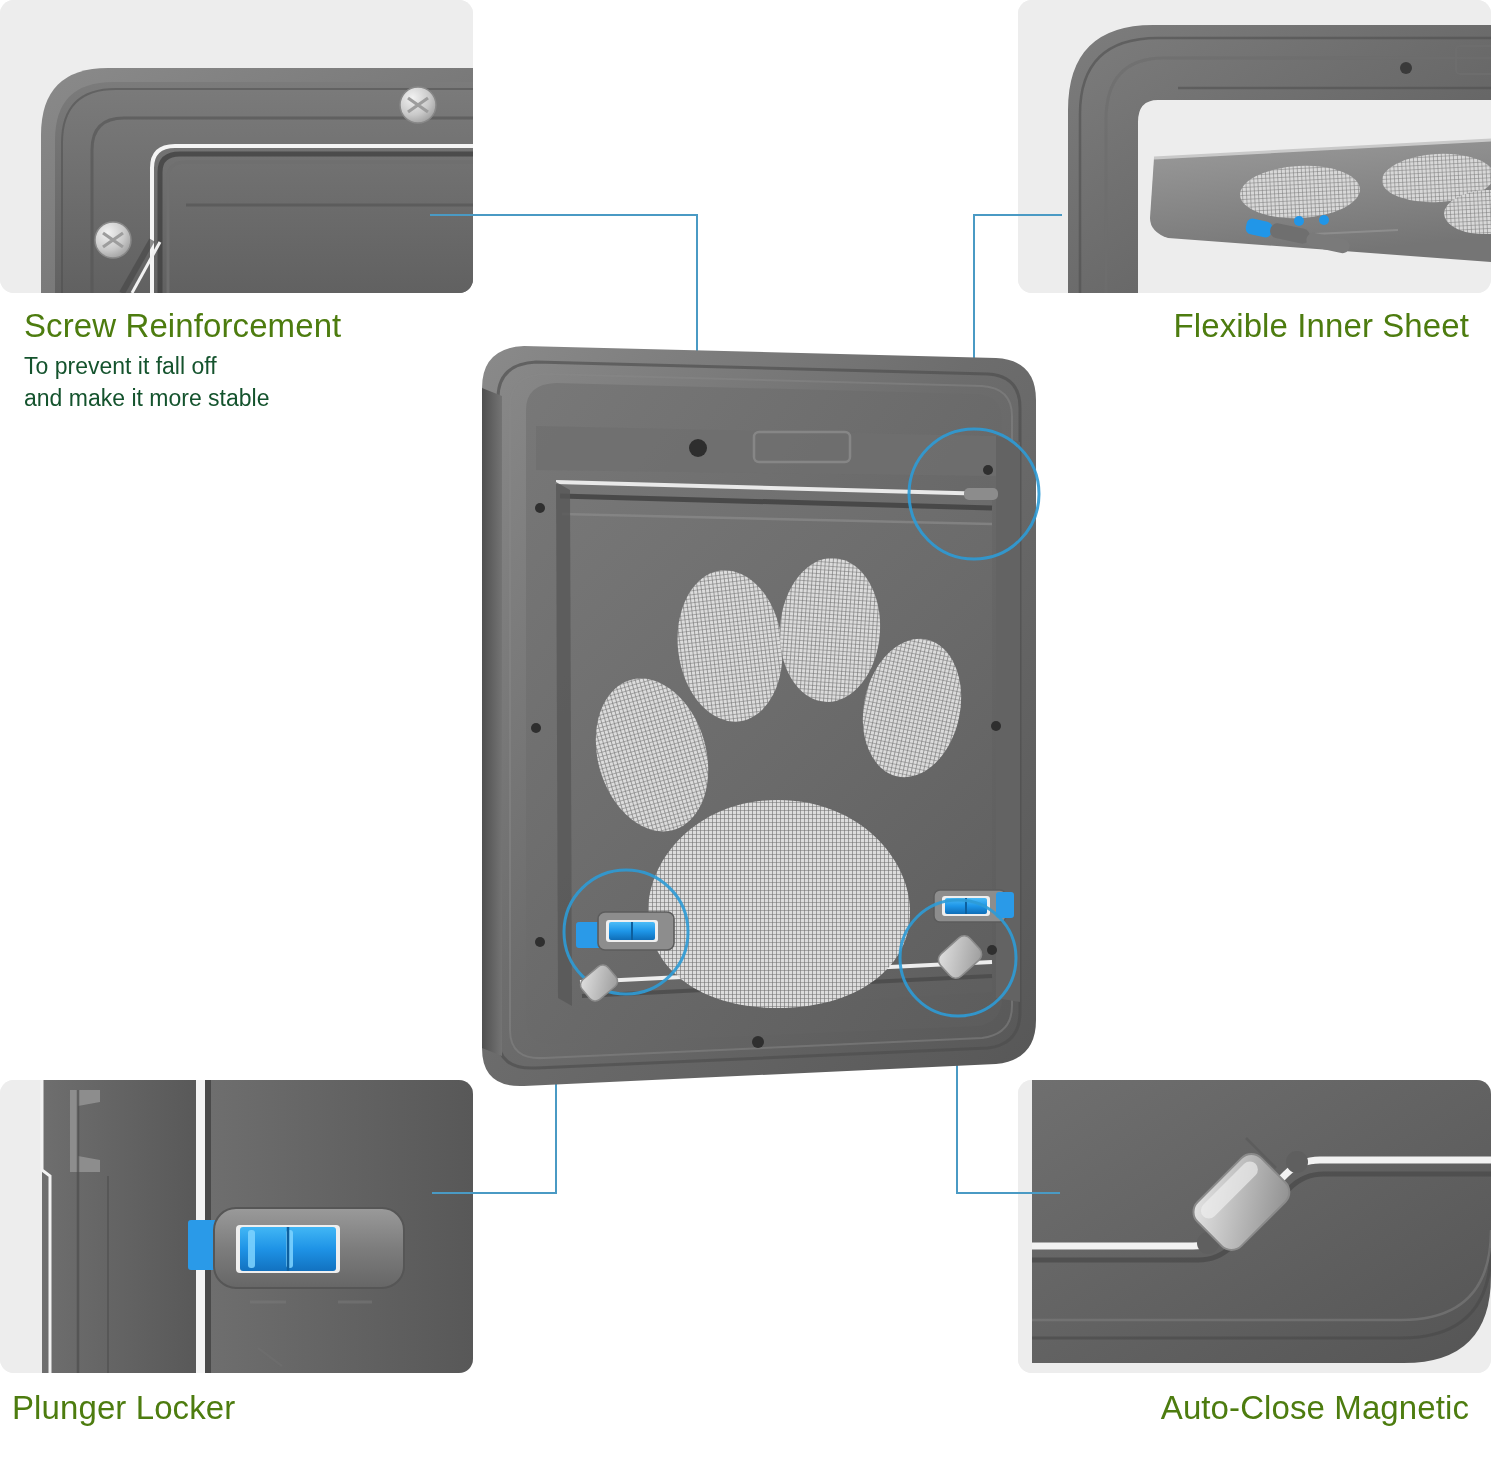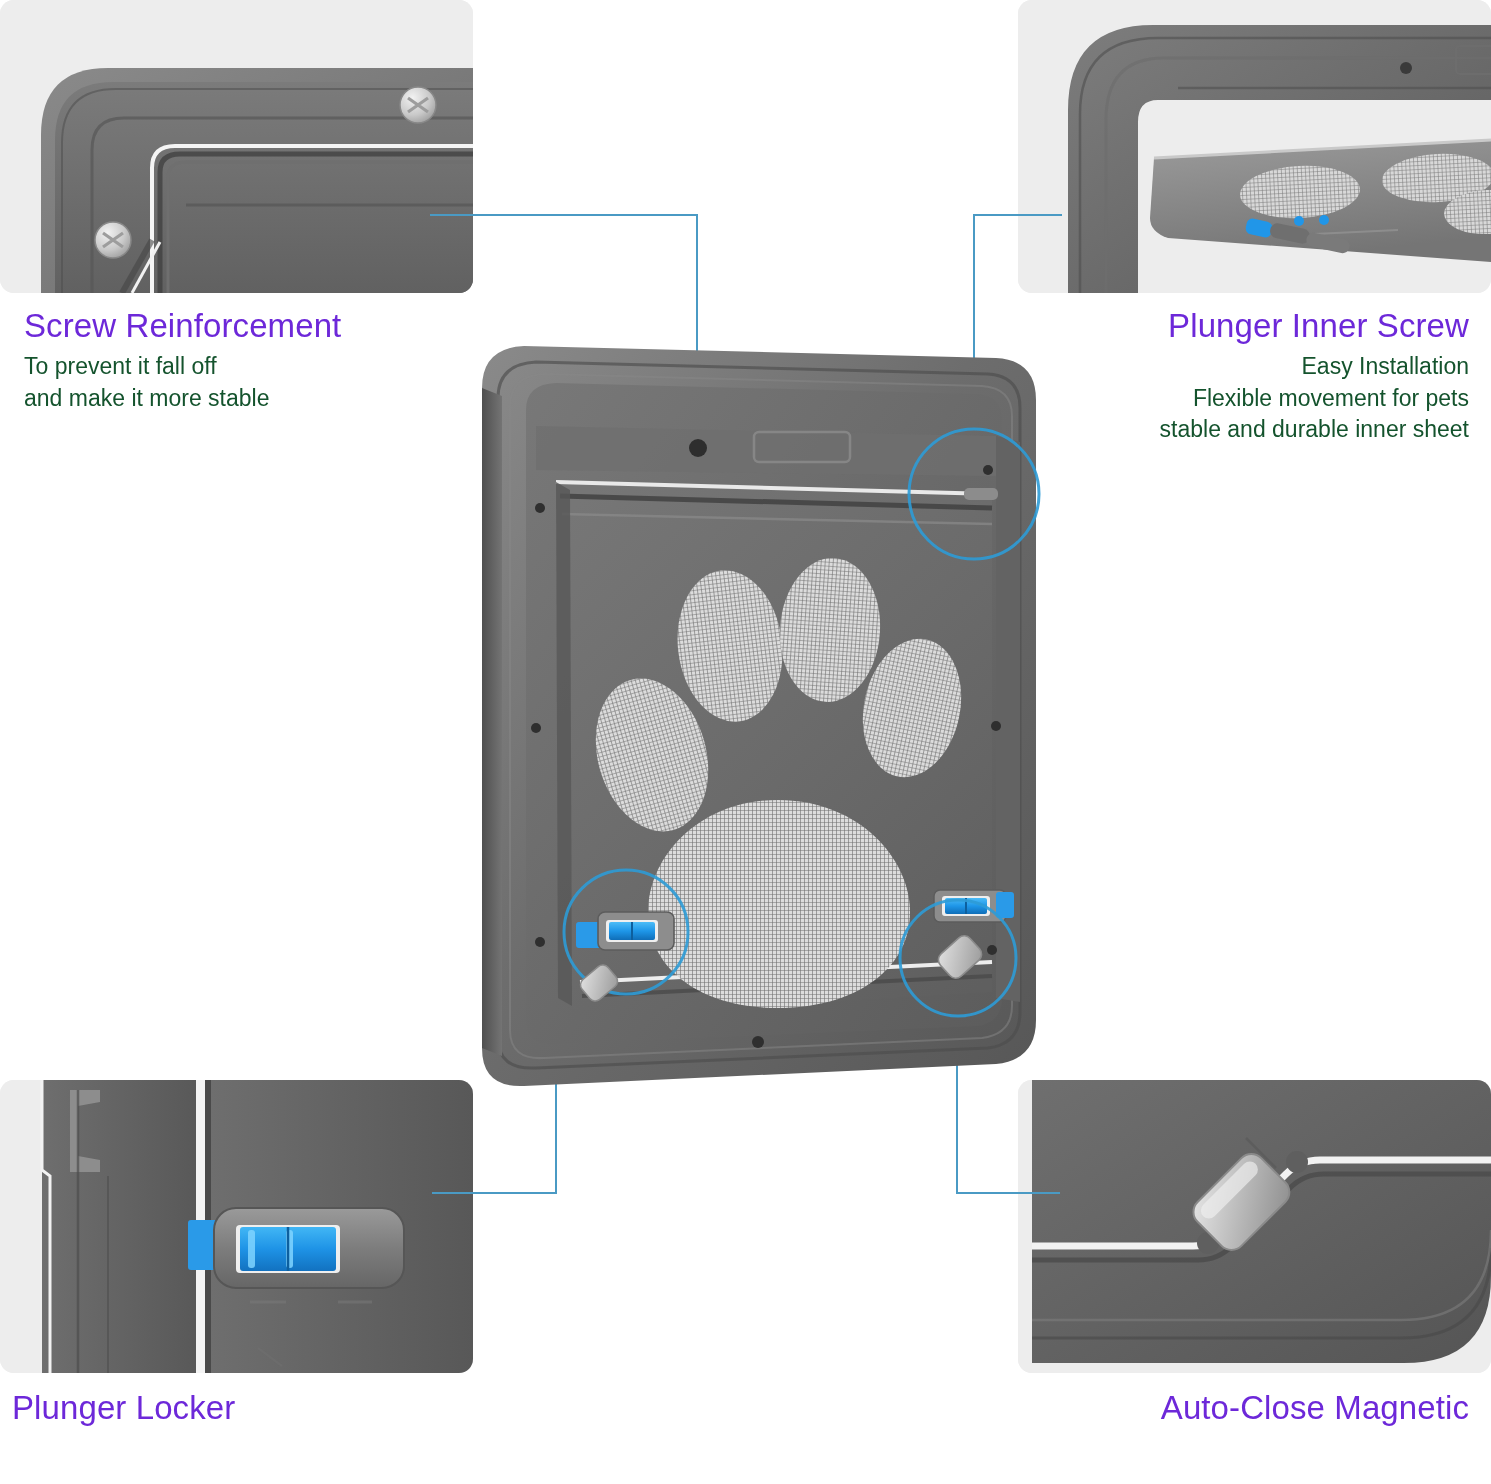--- a/index.html
+++ b/index.html
@@ -30,21 +30,21 @@
     position: absolute;
     inset: 0;
   }
 
   
   .callout { position: absolute; }
   .callout h2 {
     margin: 0 0 6px 0;
     font-size: 33px;
     font-weight: 400;
-    color: #6d28d9;
+    color: #4d7c0f;
     letter-spacing: .1px;
     line-height: 1.12;
     white-space: nowrap;
   }
   .callout p {
     margin: 0;
     font-size: 23px;
     font-weight: 400;
     color: #14532d;
     line-height: 1.38;
@@ -383,24 +383,21 @@
     </svg>
   </div>
 
   <div class="callout align-left" style="left:24px; top:308px; width:430px;">
     <h2>Screw Reinforcement</h2>
     <p>To prevent it fall off
 and make it more stable</p>
   </div>
 
   <div class="callout align-right" style="right:22px; top:308px; width:520px;">
-    <h2>Plunger Inner Screw</h2>
-    <p>Easy Installation
-Flexible movement for pets
-stable and durable inner sheet</p>
+    <h2>Flexible Inner Sheet</h2>
   </div>
 
   <div class="callout align-left" style="left:12px; top:1390px; width:470px;">
     <h2>Plunger Locker</h2>
   </div>
 
   <div class="callout align-right" style="right:22px; top:1390px; width:520px;">
     <h2>Auto-Close Magnetic</h2>
   </div>
 

